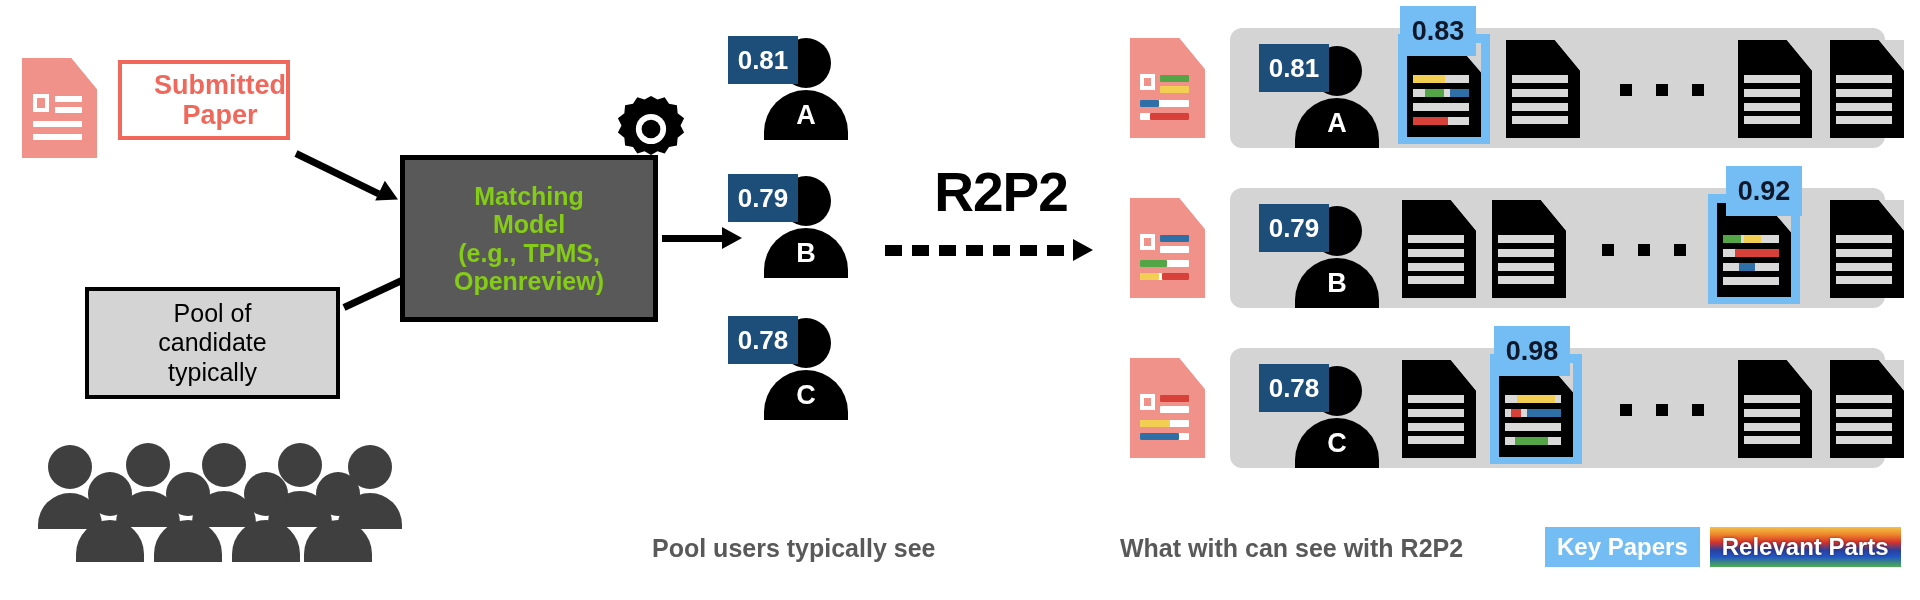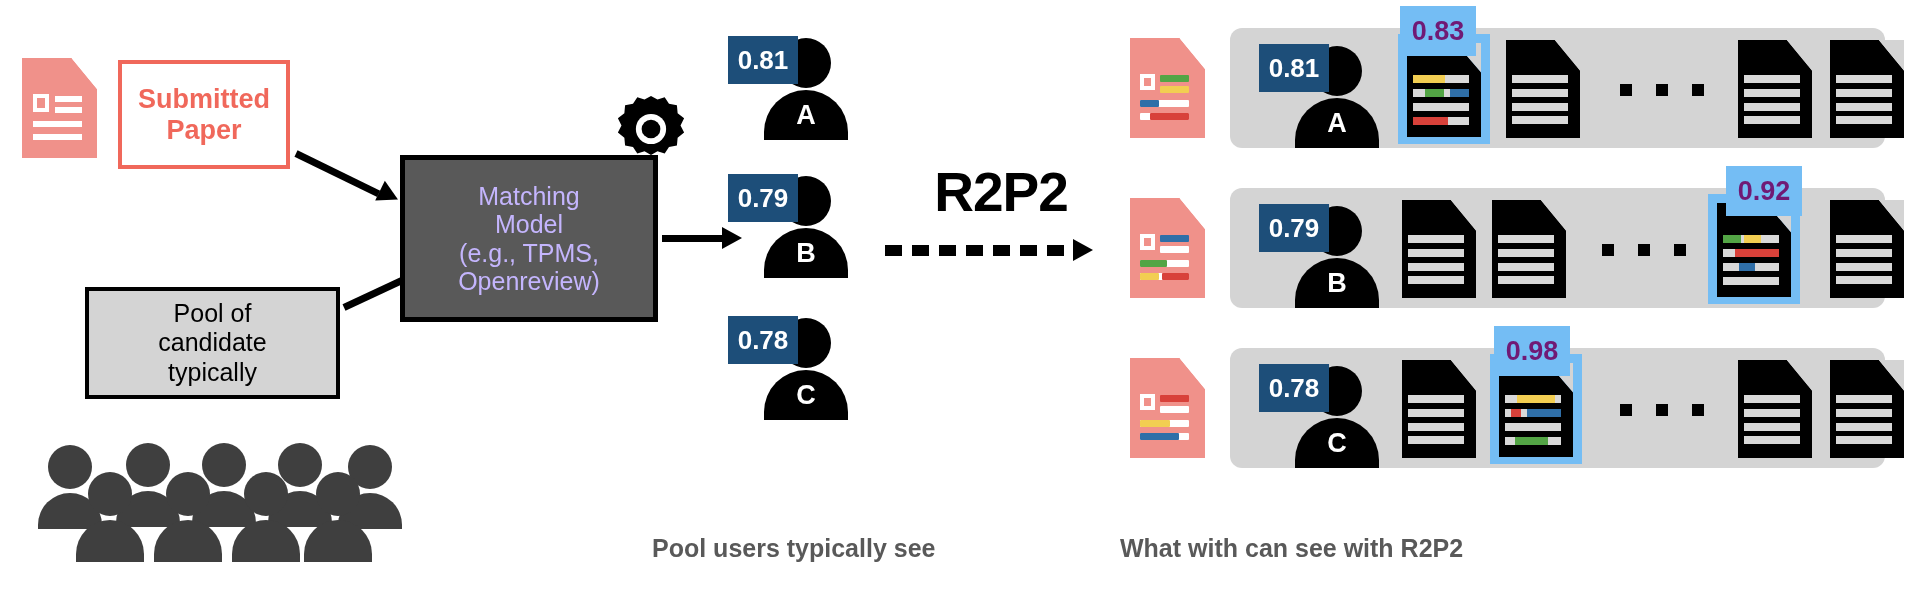--- a/index.html
+++ b/index.html
@@ -9,44 +9,44 @@
   .stage{position:absolute;}
 
   
   #submitted-paper-icon{left:22px;top:58px;width:75px;height:100px;}
   .doc-pink{position:relative;width:100%;height:100%;}
   .doc-pink .body{position:absolute;inset:0;background:#F0918A;
        clip-path:polygon(0 0,66% 0,100% 31%,100% 100%,0 100%);}
   .doc-pink .fold{position:absolute;right:0;top:0;width:34%;height:31%;
        background:#ffffff;clip-path:polygon(100% 0,0 0,100% 100%);}
 
-  #submitted-paper-box{left:118px;top:60px;width:172px;height:109px;
+  #submitted-paper-box{left:118px;top:60px;width:172px;height:80px;
        border:4px solid #F0685B;background:#fff;box-sizing:border-box;
-       display:flex;align-items:center;justify-content:center;}
+       display:flex;align-items:center;justify-content:flex-end;}
   #submitted-paper-box span{color:#F0685B;font-weight:bold;font-size:27px;
        line-height:1.12;text-align:center;}
 
   
   #pool-box{left:85px;top:287px;width:255px;height:112px;background:#D4D4D4;
        border:4px solid #000;box-sizing:border-box;display:flex;
        align-items:center;justify-content:center;}
   #pool-box span{color:#000;font-weight:normal;font-size:25px;line-height:1.18;
        text-align:center;}
 
   
   #reviewer-crowd{left:20px;top:440px;width:400px;height:140px;}
   .crowd-person{position:absolute;}
   .crowd-person .head{position:absolute;border-radius:50%;background:#3F3F3F;}
   .crowd-person .shoulders{position:absolute;background:#3F3F3F;}
 
   
   #matching-model-box{left:400px;top:155px;width:258px;height:167px;
        background:#595959;border:5px solid #000;box-sizing:border-box;
        display:flex;align-items:center;justify-content:center;}
-  #matching-model-box span{color:#c4b5fd;font-weight:normal;font-size:25px;
+  #matching-model-box span{color:#84cc16;font-weight:bold;font-size:25px;
        line-height:1.14;text-align:center;}
   #gear-icon{left:615px;top:93px;width:72px;height:72px;}
 
   
   .arrow-line{position:absolute;background:#000;transform-origin:0 50%;height:7px;}
   .arrow-head{position:absolute;width:0;height:0;
        border-top:11px solid transparent;border-bottom:11px solid transparent;
        border-left:20px solid #000;}
 
   
@@ -82,21 +82,21 @@
        background:#D4D4D4;border-radius:12px;}
   .doc-black{position:absolute;width:74px;height:98px;}
   .doc-black .body{position:absolute;inset:0;background:#000;
        clip-path:polygon(0 0,66% 0,100% 31%,100% 100%,0 100%);}
   .doc-black .fold{position:absolute;right:0;top:0;width:34%;height:31%;
        background:#D4D4D4;clip-path:polygon(100% 0,0 0,100% 100%);}
   .doc-black .line{position:absolute;height:8px;background:#D9D9D9;}
   .key-frame{position:absolute;border:8px solid #74BDF4;background:#74BDF4;
        box-sizing:border-box;}
   .key-badge{position:absolute;width:76px;height:50px;background:#74BDF4;
-       color:#701a75;font-size:27px;font-weight:bold;display:flex;
+       color:#0f172a;font-size:27px;font-weight:bold;display:flex;
        align-items:center;justify-content:center;z-index:6;}
   .ellipsis-dots{position:absolute;display:flex;gap:24px;}
   .ellipsis-dots i{width:12px;height:12px;background:#000;display:block;}
 
   
   .caption{position:absolute;color:#595959;font-size:25px;font-weight:bold;}
   #caption-typical{left:652px;top:534px;}
   #caption-r2p2{left:1120px;top:534px;}
 
   
@@ -456,13 +456,15 @@
     <div class="line" style="left:8%;top:50%;width:76%;"></div>
     <div class="line" style="left:8%;top:64%;width:76%;"></div>
     <div class="line" style="left:8%;top:78%;width:76%;"></div>
   </div>
 </div>
 
 <div class="caption" id="caption-typical">Pool users typically see</div>
 <div class="caption" id="caption-r2p2">What with can see with R2P2</div>
 
 <div id="legend">
+  <div class="legend-chip" id="legend-key-papers">Key Papers</div>
+  <div class="legend-chip" id="legend-relevant-parts">Relevant Parts</div>
 </div>
 
 </body></html>

